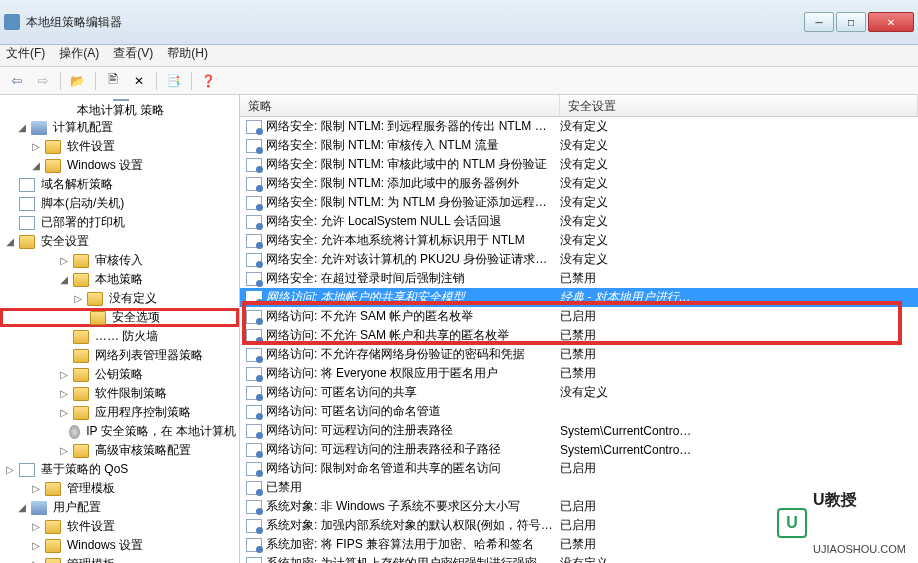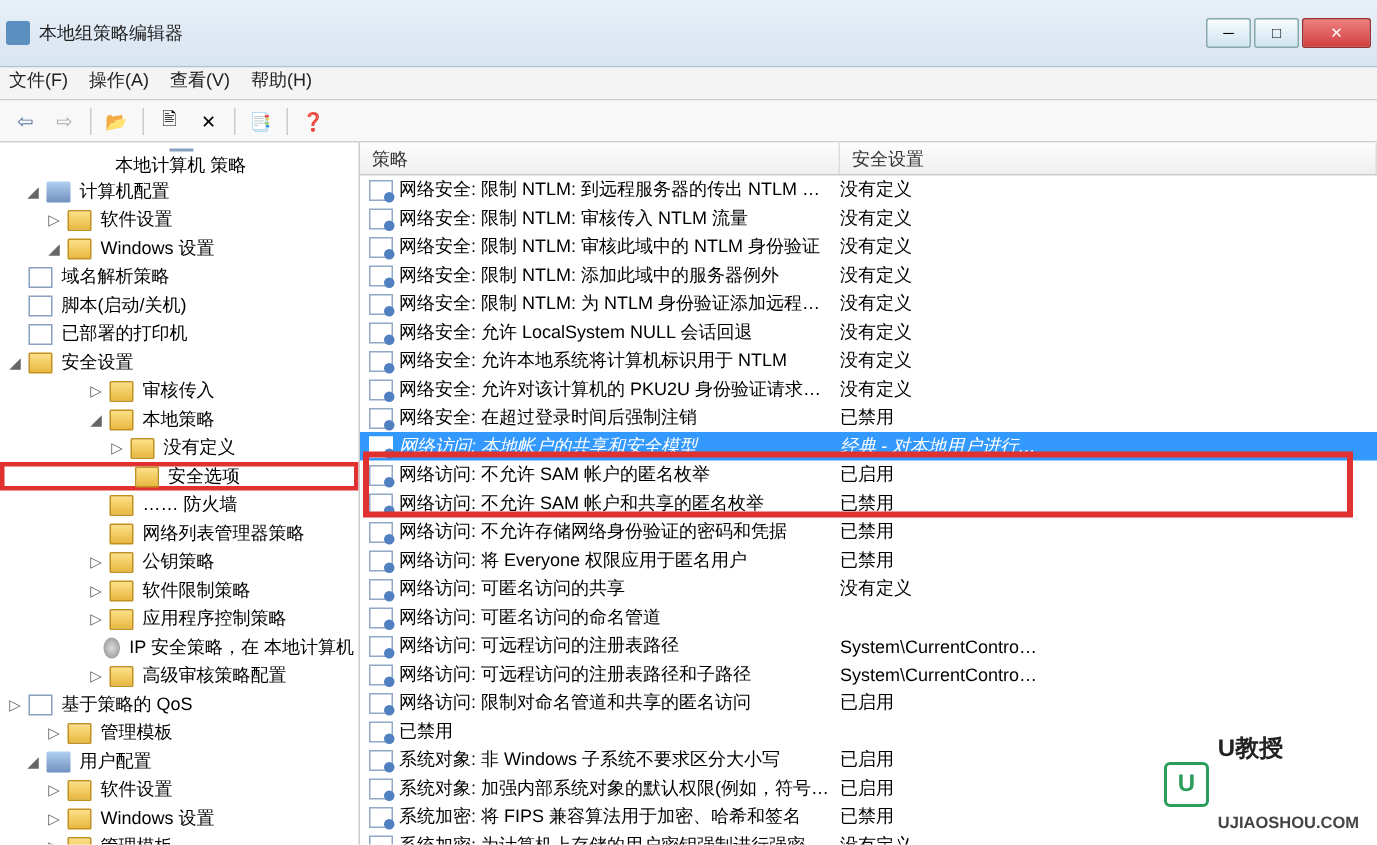--- a/index.html
+++ b/index.html
@@ -53,21 +53,21 @@
     .list-row .rval { flex: 1; white-space: nowrap; overflow: hidden; text-overflow: ellipsis; }
     .list-row.selected { background: #3399ff; color: #fff; font-style: italic; }
     .list-row.selected .ricon { border-color: #fff; }
     
     .red-frame { position: absolute; border: 4px solid #e03030; pointer-events: none; }
     
     .watermark { position: absolute; right: 6px; bottom: 6px; display: flex; align-items: center; gap: 6px; background: rgba(255,255,255,0.7); padding: 2px 6px; }
     .wm-logo { width: 30px; height: 30px; border: 2px solid #2a9d5a; border-radius: 4px; display: flex; align-items: center; justify-content: center; color: #2a9d5a; font-weight: bold; font-size: 16px; }
     .wm-text { display: flex; flex-direction: column; line-height: 1.1; gap: 34px; }
     .wm-u { font-size: 16px; font-weight: bold; color: #222; }
-    .wm-url { font-size: 11px; color: #444; font-weight: bold; }
+    .wm-url { font-size: 11px; color: #444; }
   </style>
 </head>
 <body>
 
 <div class="titlebar">
   <div class="titlebar-icon"></div>
   <div class="titlebar-title">本地组策略编辑器</div>
   <div class="window-controls">
     <div class="wc-btn">─</div>
     <div class="wc-btn">□</div>

